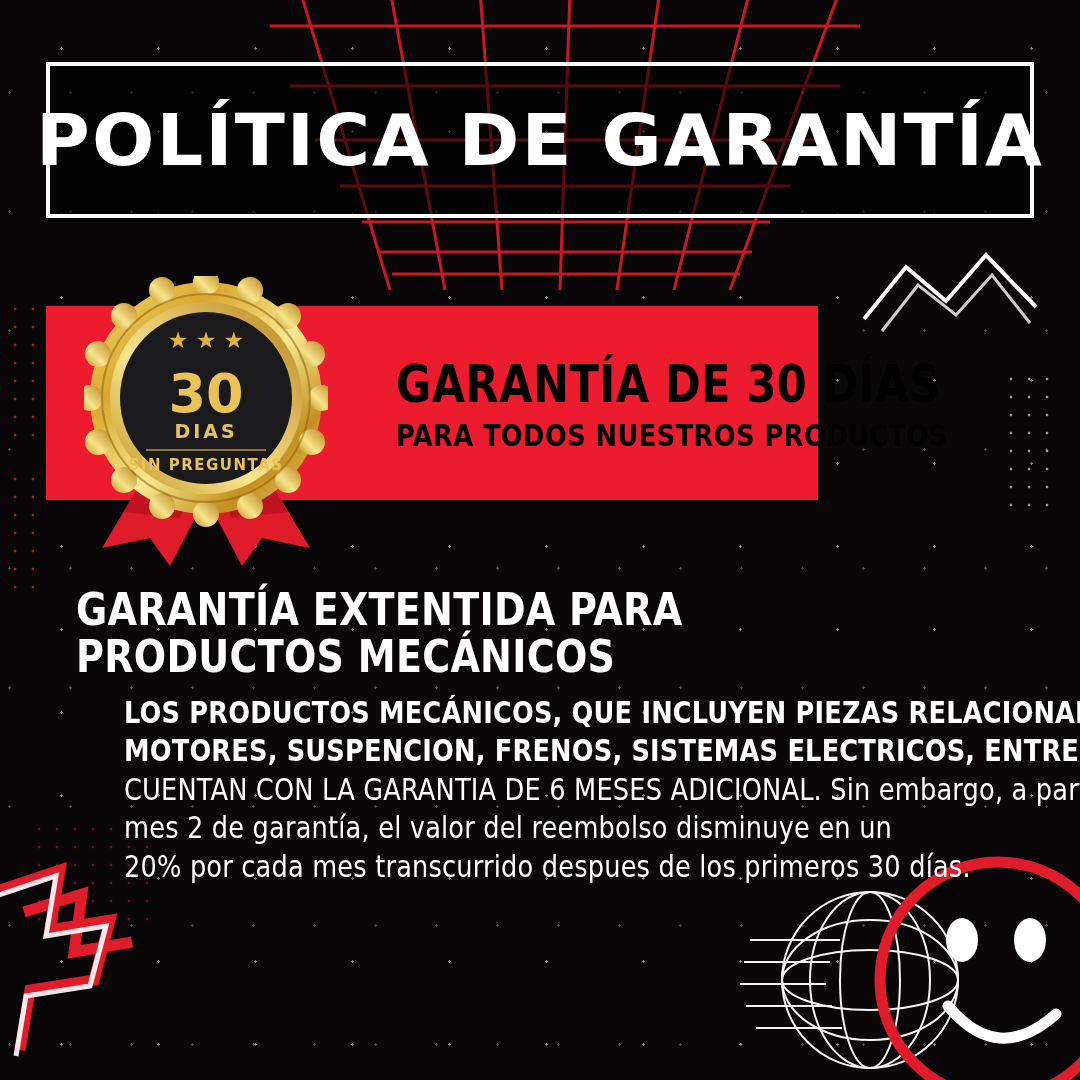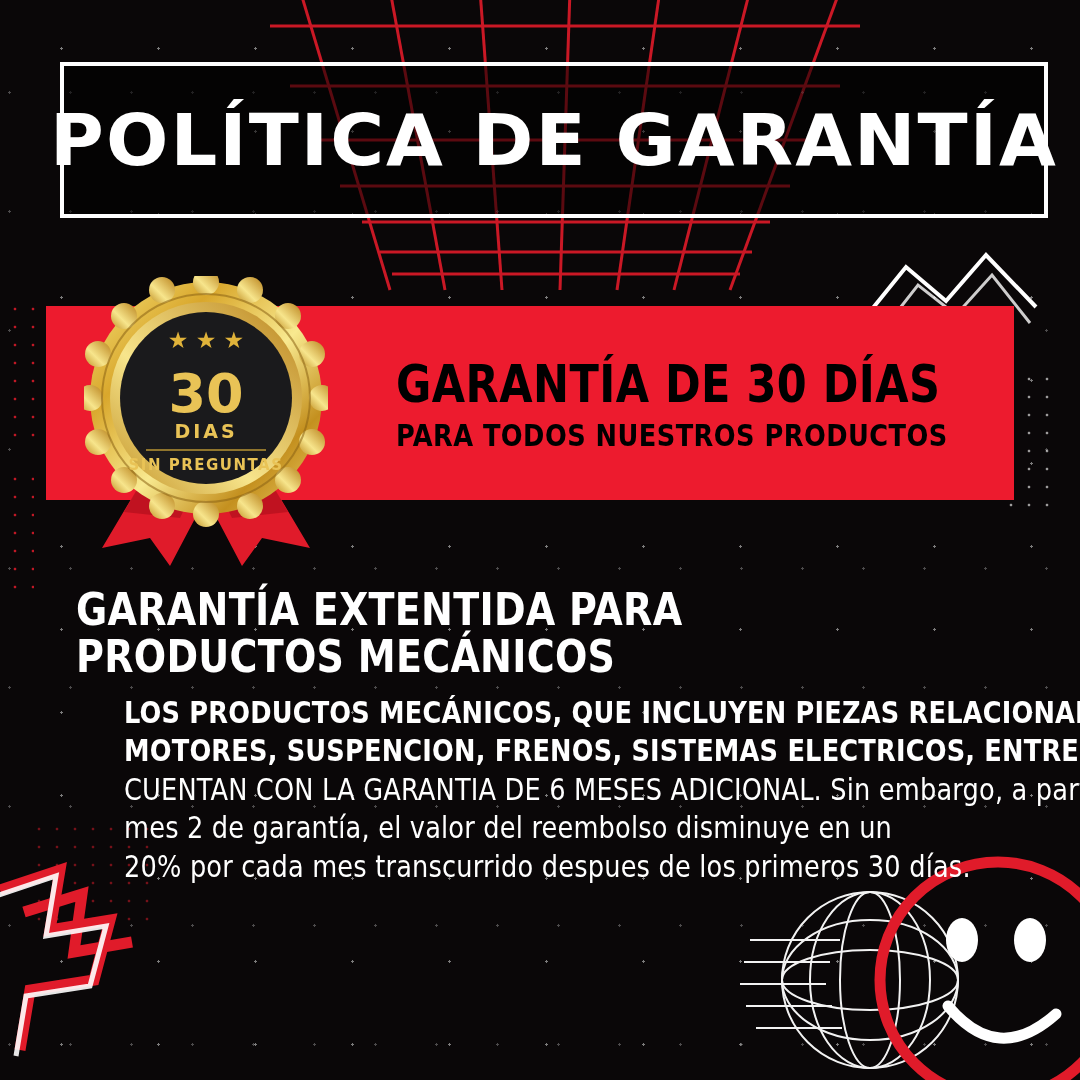--- a/index.html
+++ b/index.html
@@ -88,21 +88,21 @@
     position: absolute;
     right: -30px;
     bottom: -40px;
     width: 380px;
     height: 330px;
   }
 
   
   .title-frame {
     position: absolute;
-    left: 60px;
+    left: 46px;
     top: 62px;
     width: 988px;
     height: 156px;
     border: 4px solid #ffffff;
     background: rgba(0,0,0,0.55);
     box-sizing: border-box;
     display: flex;
     align-items: center;
     justify-content: center;
   }
@@ -115,21 +115,21 @@
     line-height: 1;
     white-space: nowrap;
     transform: scaleX(1.02);
   }
 
   
   .red-banner {
     position: absolute;
     left: 46px;
     top: 306px;
-    width: 968px;
+    width: 772px;
     height: 194px;
     background: #ed1b2e;
   }
   .banner-texts {
     position: absolute;
     left: 350px;
     top: 52px;
     width: 610px;
   }
   .banner-main {

